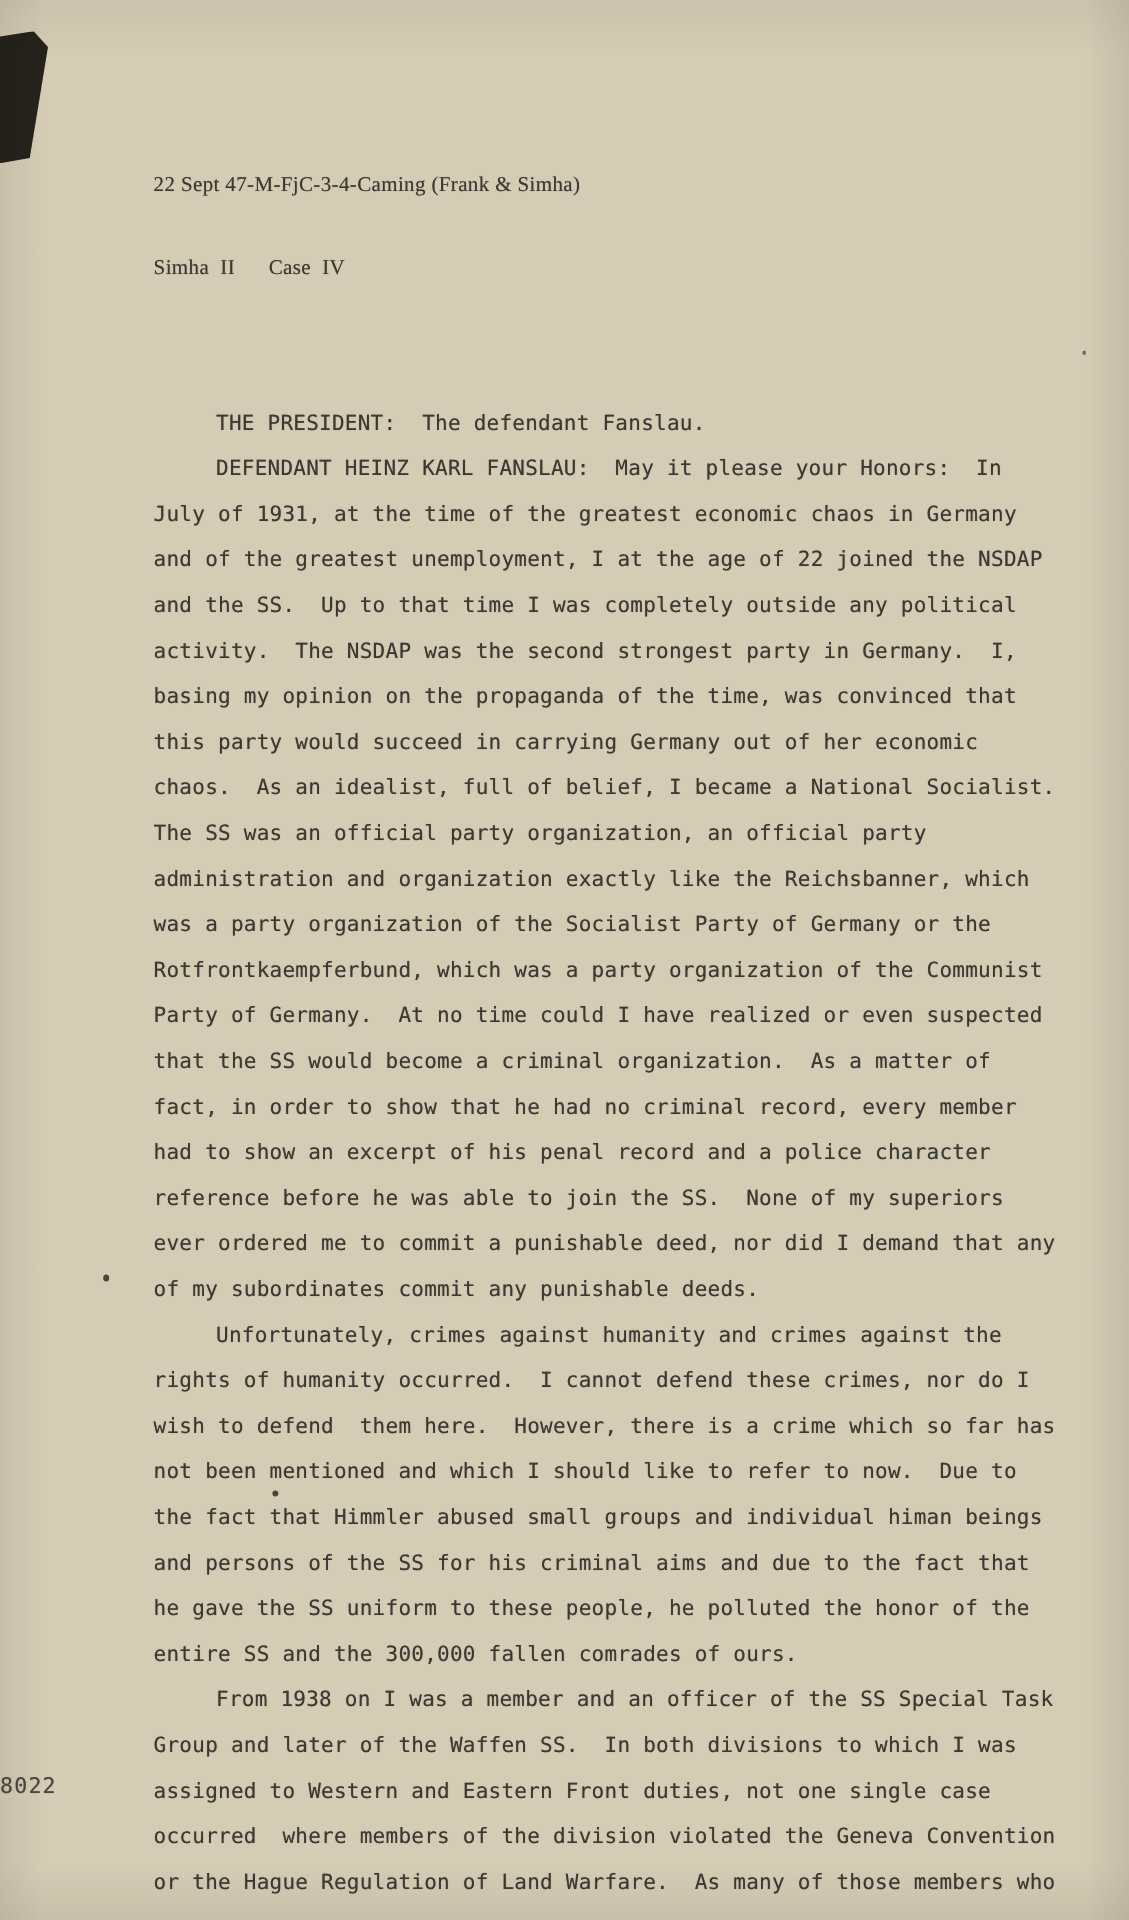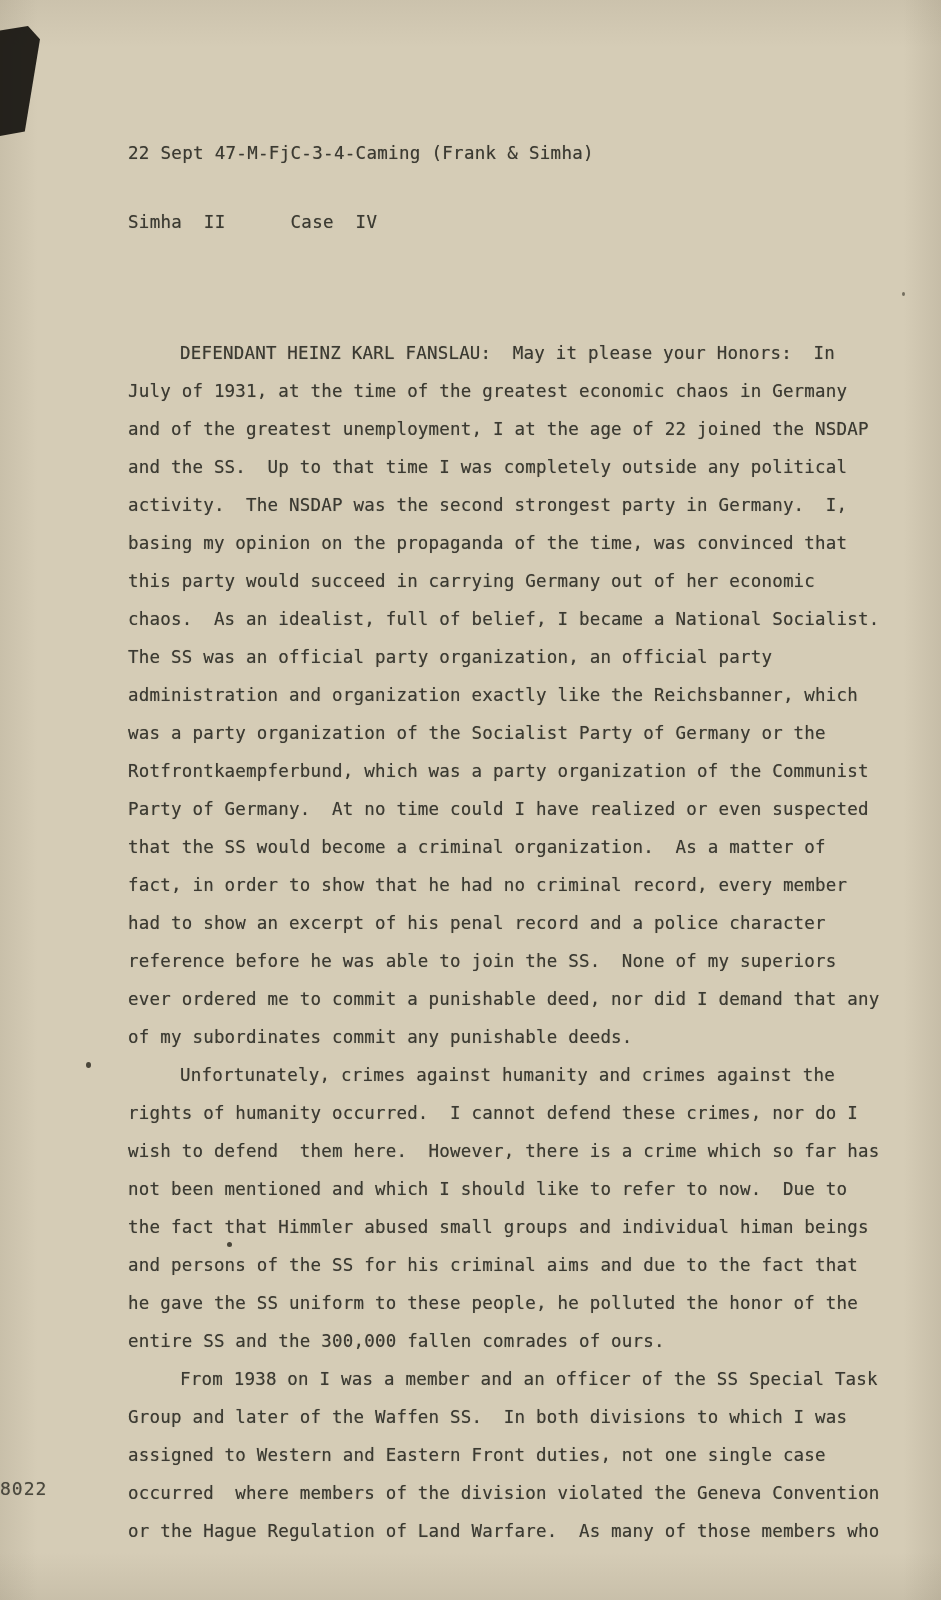--- a/index.html
+++ b/index.html
@@ -46,20 +46,21 @@
     top: 96px;
     width: 752px;
     color: #3b3a32;
     text-shadow: 0 0 0.7px rgba(55,52,42,0.55);
   }
   .doc-header {
     font-size: 17.5px;
     line-height: 23px;
     white-space: pre-wrap;
     letter-spacing: 0.3px;
+    font-family: Liberation Serif, serif;
   }
   .doc-body {
     margin-top: 54px;
     font-size: 17.5px;
     line-height: 38px;
     letter-spacing: 0.2px;
   }
   .para {
     margin: 0;
     text-indent: 52px;
@@ -94,20 +95,21 @@
 <div class="paper-vignette"></div>
 <div class="corner-mark"></div>
 
 <div class="content">
   <div class="doc-header">
     <div>22 Sept 47-M-FjC-3-4-Caming (Frank &amp; Simha)</div>
     <div>Simha  II      Case  IV</div>
   </div>
 
   <div class="doc-body">
+      <p class="para">THE PRESIDENT:  The defendant Fanslau.</p>
       <p class="para">DEFENDANT HEINZ KARL FANSLAU:  May it please your Honors:  In July of 1931, at the time of the greatest economic chaos in Germany and of the greatest unemployment, I at the age of 22 joined the NSDAP and the SS.  Up to that time I was completely outside any political activity.  The NSDAP was the second strongest party in Germany.  I, basing my opinion on the propaganda of the time, was convinced that this party would succeed in carrying Germany out of her economic chaos.  As an idealist, full of belief, I became a National Socialist.  The SS was an official party organization, an official party administration and organization exactly like the Reichsbanner, which was a party organization of the Socialist Party of Germany or the Rotfrontkaempferbund, which was a party organization of the Communist Party of Germany.  At no time could I have realized or even suspected that the SS would become a criminal organization.  As a matter of fact, in order to show that he had no criminal record, every member had to show an excerpt of his penal record and a police character reference before he was able to join the SS.  None of my superiors ever ordered me to commit a punishable deed, nor did I demand that any of my subordinates commit any punishable deeds.</p>
       <p class="para">Unfortunately, crimes against humanity and crimes against the rights of humanity occurred.  I cannot defend these crimes, nor do I wish to defend  them here.  However, there is a crime which so far has not been mentioned and which I should like to refer to now.  Due to the fact that Himmler abused small groups and individual himan beings and persons of the SS for his criminal aims and due to the fact that he gave the SS uniform to these people, he polluted the honor of the entire SS and the 300,000 fallen comrades of ours.</p>
       <p class="para">From 1938 on I was a member and an officer of the SS Special Task Group and later of the Waffen SS.  In both divisions to which I was assigned to Western and Eastern Front duties, not one single case occurred  where members of the division violated the Geneva Convention or the Hague Regulation of Land Warfare.  As many of those members who</p>
     </div>
 </div>
 
 <div class="page-number">8022</div>
 
 <div class="ink-speck speck-1"></div>
 <div class="ink-speck speck-2"></div>

